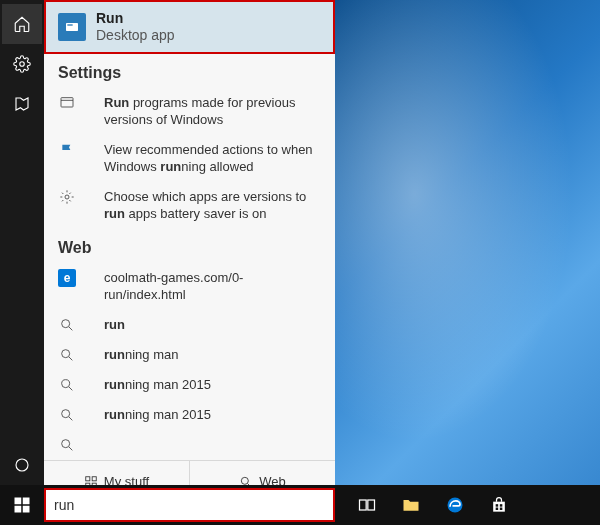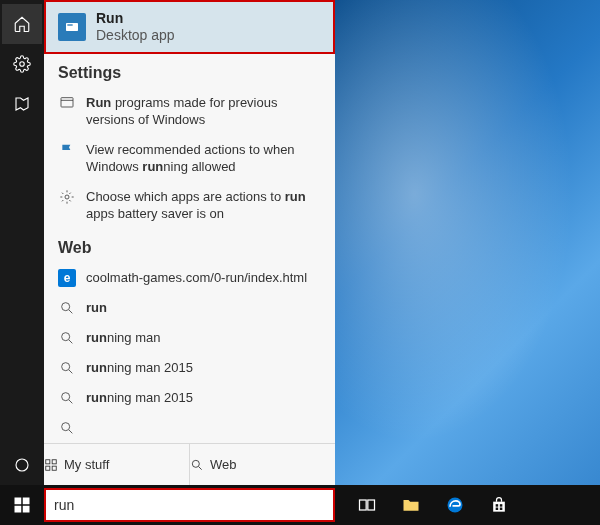--- a/index.html
+++ b/index.html
@@ -12,29 +12,29 @@
 .rail svg { width: 18px; height: 18px; fill: none; stroke: #fff; stroke-width: 1.5; }
 .panel { position: absolute; left: 44px; top: 0; width: 291px; height: 485px; background: #f7f7f7; display: flex; flex-direction: column; }
 .best-match { display: flex; align-items: center; gap: 10px; padding: 8px 12px; background: #d6e4ec; cursor: pointer; }
 .highlight-red { border: 2px solid #c00; }
 .bm-icon { width: 28px; height: 28px; background: #2a7bb9; display: flex; align-items: center; justify-content: center; border-radius: 2px; }
 .bm-icon svg { width: 16px; height: 16px; fill: #fff; }
 .bm-text { display: flex; flex-direction: column; line-height: 1.2; }
 .bm-title { font-size: 14px; font-weight: 600; color: #222; }
 .bm-sub { font-size: 14px; color: #555; }
 .section-header { font-size: 16px; font-weight: 600; color: #333; padding: 10px 14px 6px; }
-.result-row { display: flex; align-items: flex-start; gap: 10px; padding: 6px 14px; cursor: pointer; }
+.result-row { display: flex; align-items: flex-start; gap: 28px; padding: 6px 14px; cursor: pointer; }
 .ri { width: 18px; height: 18px; flex: 0 0 18px; display: flex; align-items: center; justify-content: center; color: #444; }
 .ri svg { width: 16px; height: 16px; fill: none; stroke: currentColor; stroke-width: 1.3; }
 .ri.flag svg { fill: #2a7bb9; stroke: none; }
 .ri.edge { background: #0078d7; border-radius: 2px; color: #fff; font-size: 12px; font-weight: bold; }
 .rt { font-size: 13px; color: #333; line-height: 1.35; }
 .rt b { font-weight: 600; }
 .tabs { display: flex; border-top: 1px solid #d8d8d8; margin-top: auto; }
-.tab { flex: 1; display: flex; align-items: center; gap: 6px; height: 42px; font-size: 13px; color: #333; border-right: 1px solid #d8d8d8; cursor: pointer; }
+.tab { flex: 1; display: flex; align-items: center; justify-content: center; gap: 6px; height: 42px; font-size: 13px; color: #333; border-right: 1px solid #d8d8d8; cursor: pointer; }
 .tab:last-child { border-right: none; }
 .tab svg { width: 14px; height: 14px; fill: none; stroke: #333; stroke-width: 1.5; }
 .taskbar { position: absolute; left: 0; bottom: 0; width: 600px; height: 40px; background: #111; display: flex; align-items: center; }
 .tb-btn { width: 44px; height: 40px; display: flex; align-items: center; justify-content: center; cursor: pointer; }
 .tb-btn svg { width: 18px; height: 18px; fill: #fff; }
 .search-box { width: 291px; height: 34px; background: #fff; display: flex; align-items: center; padding: 0 8px; font-size: 14px; color: #333; }
 .tb-icon { width: 44px; height: 40px; display: flex; align-items: center; justify-content: center; cursor: pointer; }
 .tb-icon svg { width: 20px; height: 20px; }
 </style>
 </head>
@@ -100,21 +100,21 @@
       </div>
     <div class="rt"><span>View recommended actions to when Windows </span><b>run</b><span>ning allowed</span></div>
   </div>
   <div class="result-row">
     <div class="ri">
         <svg viewBox="0 0 24 24">
           <circle cx="12" cy="12" r="3"></circle>
           <path d="M12 2v3m0 14v3m10-10h-3M5 12H2m15.5-6.5l-2 2m-9 9l-2 2m13 0l-2-2m-9-9l-2-2"></path>
         </svg>
       </div>
-    <div class="rt"><span>Choose which apps are actions to </span><b>run</b><span> apps battery saver is on</span></div>
+    <div class="rt"><span>Choose which apps are versions to </span><b>run</b><span> apps battery saver is on</span></div>
   </div>
 
   <div class="section-header">Web</div>
 
   <div class="result-row">
     <div class="ri edge">e</div>
     <div class="rt"><span>coolmath-games.com/0-run/index.html</span></div>
   </div>
   <div class="result-row">
     <div class="ri">

